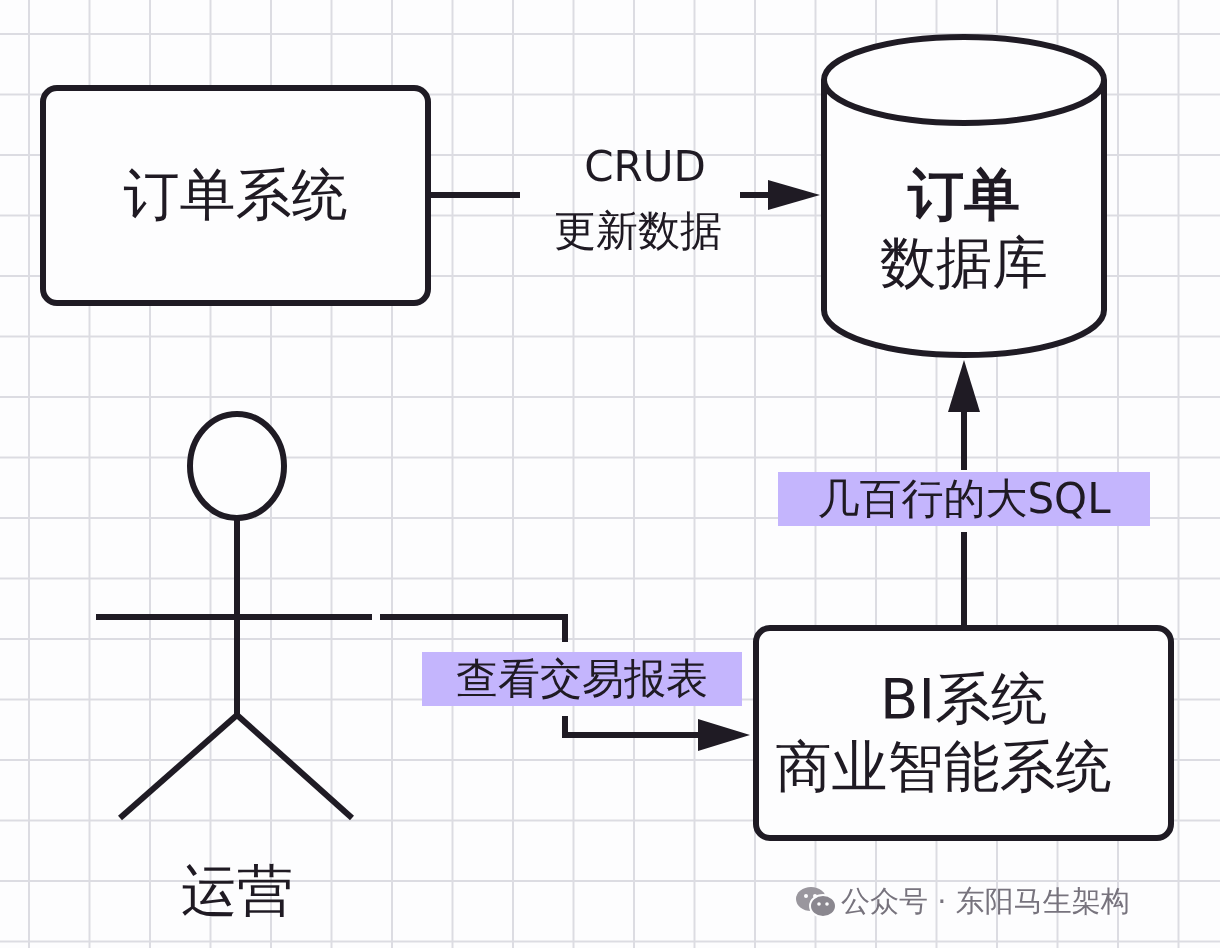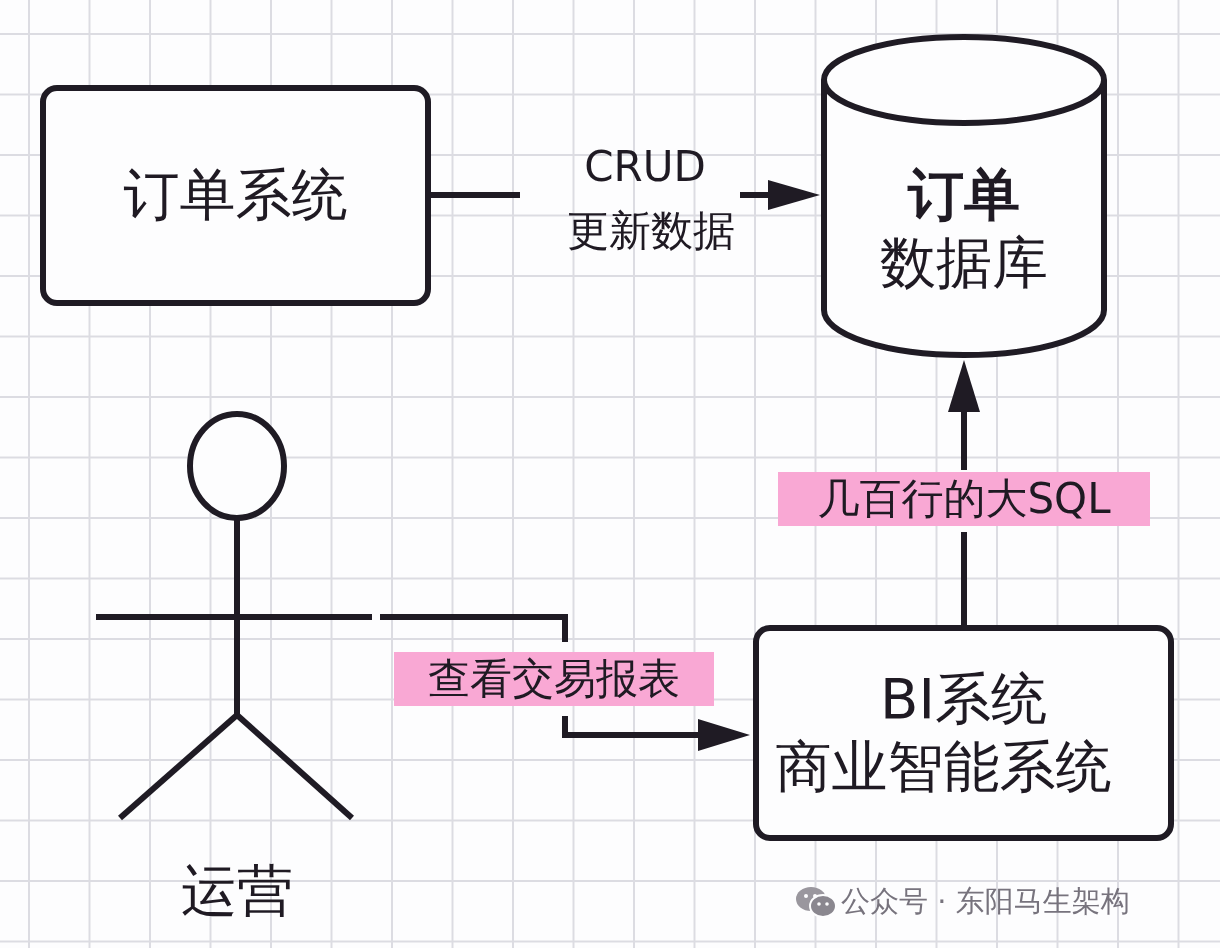--- a/index.html
+++ b/index.html
@@ -9,21 +9,21 @@
     background-image:
       linear-gradient(to right, #dcdce2 1.5px, transparent 1.5px),
       linear-gradient(to bottom, #dcdce2 1.5px, transparent 1.5px);
     background-size: 60.5px 60.5px;
     background-position: 28px 33px;
     font-family: "DejaVu Sans", "Liberation Sans", sans-serif;
     color: #1f1b24;
   }
   svg.diagram { position: absolute; left: 0; top: 0; }
   .lbl { position: absolute; text-align: center; white-space: nowrap; color: #1f1a23; }
-  .bg { background: #f9a8d4; }
+  .bg { background: #c4b5fd; }
   .node-text { font-size: 56px; line-height: 58px; }
   .edge-text { font-size: 42px; line-height: 54px; }
   .watermark { position: absolute; left: 795px; top: 882px; display: flex; align-items: center; gap: 2px; color: #77737d; font-size: 29px; }
 </style>
 </head>
 <body>
 
 <svg class="diagram" width="1220" height="948">
   <defs>
     <marker id="arrow" markerWidth="10" markerHeight="10" refX="9" refY="5" orient="auto" markerUnits="userSpaceOnUse" viewBox="0 0 10 10">
@@ -70,25 +70,25 @@
 
 <div class="lbl node-text" style="left:824px; top:166px; width:280px;font-weight:bold;">订单</div>
 <div class="lbl node-text" style="left:824px; top:234px; width:280px;">数据库</div>
 
 <div class="lbl node-text" style="left:756px; top:670px; width:415px;">BI系统</div>
 <div class="lbl node-text" style="left:736px; top:738px; width:415px;">商业智能系统</div>
 
 <div class="lbl node-text" style="left:160px; top:850px; width:154px;margin-top:12px;">运营</div>
 
 <div class="lbl edge-text" style="left:515px; top:140px; width:230px;margin-left:15px;">CRUD</div>
-<div class="lbl edge-text" style="left:516px; top:204px; width:230px;padding-left:20px;">更新数据</div>
+<div class="lbl edge-text" style="left:503px; top:204px; width:230px;padding-left:20px;">更新数据</div>
 
 <div class="lbl edge-text bg" style="left:778px; top:472px; width:372px;">几百行的大SQL</div>
 
-<div class="lbl edge-text bg" style="left:394px; top:652px; width:320px;text-align:center;">查看交易报表</div>
+<div class="lbl edge-text bg" style="left:422px; top:652px; width:320px;text-align:center;">查看交易报表</div>
 
 <div class="watermark">
   <svg width="44" height="34" viewBox="0 0 44 34">
     <ellipse cx="16" cy="14" rx="15" ry="12" fill="#9a979e"></ellipse>
     <ellipse cx="28" cy="21" rx="13" ry="11" fill="#8a878f" stroke="#fdfdfe" stroke-width="2"></ellipse>
     <circle cx="11" cy="11" r="2" fill="#fdfdfe"></circle>
     <circle cx="20" cy="11" r="2" fill="#fdfdfe"></circle>
     <circle cx="24" cy="19" r="1.8" fill="#fdfdfe"></circle>
     <circle cx="32" cy="19" r="1.8" fill="#fdfdfe"></circle>
   </svg>

